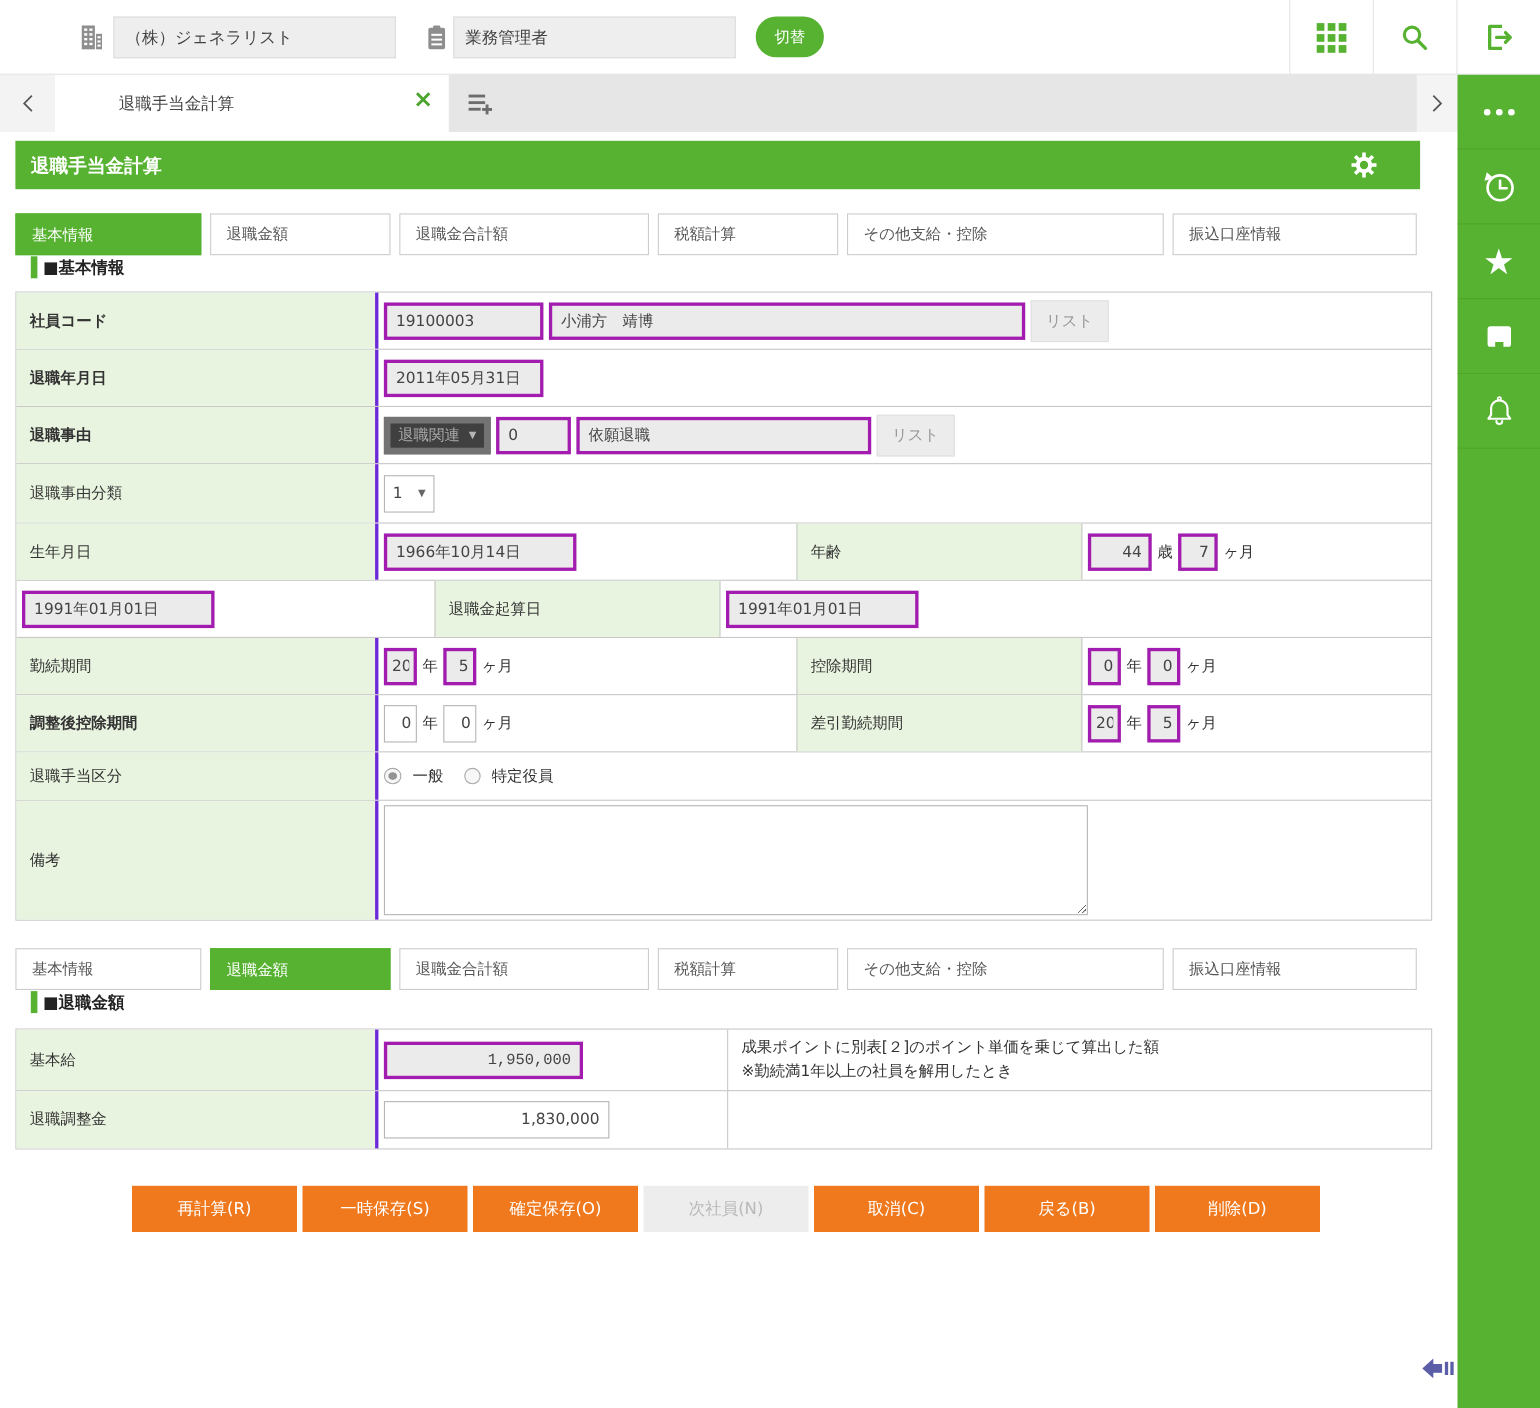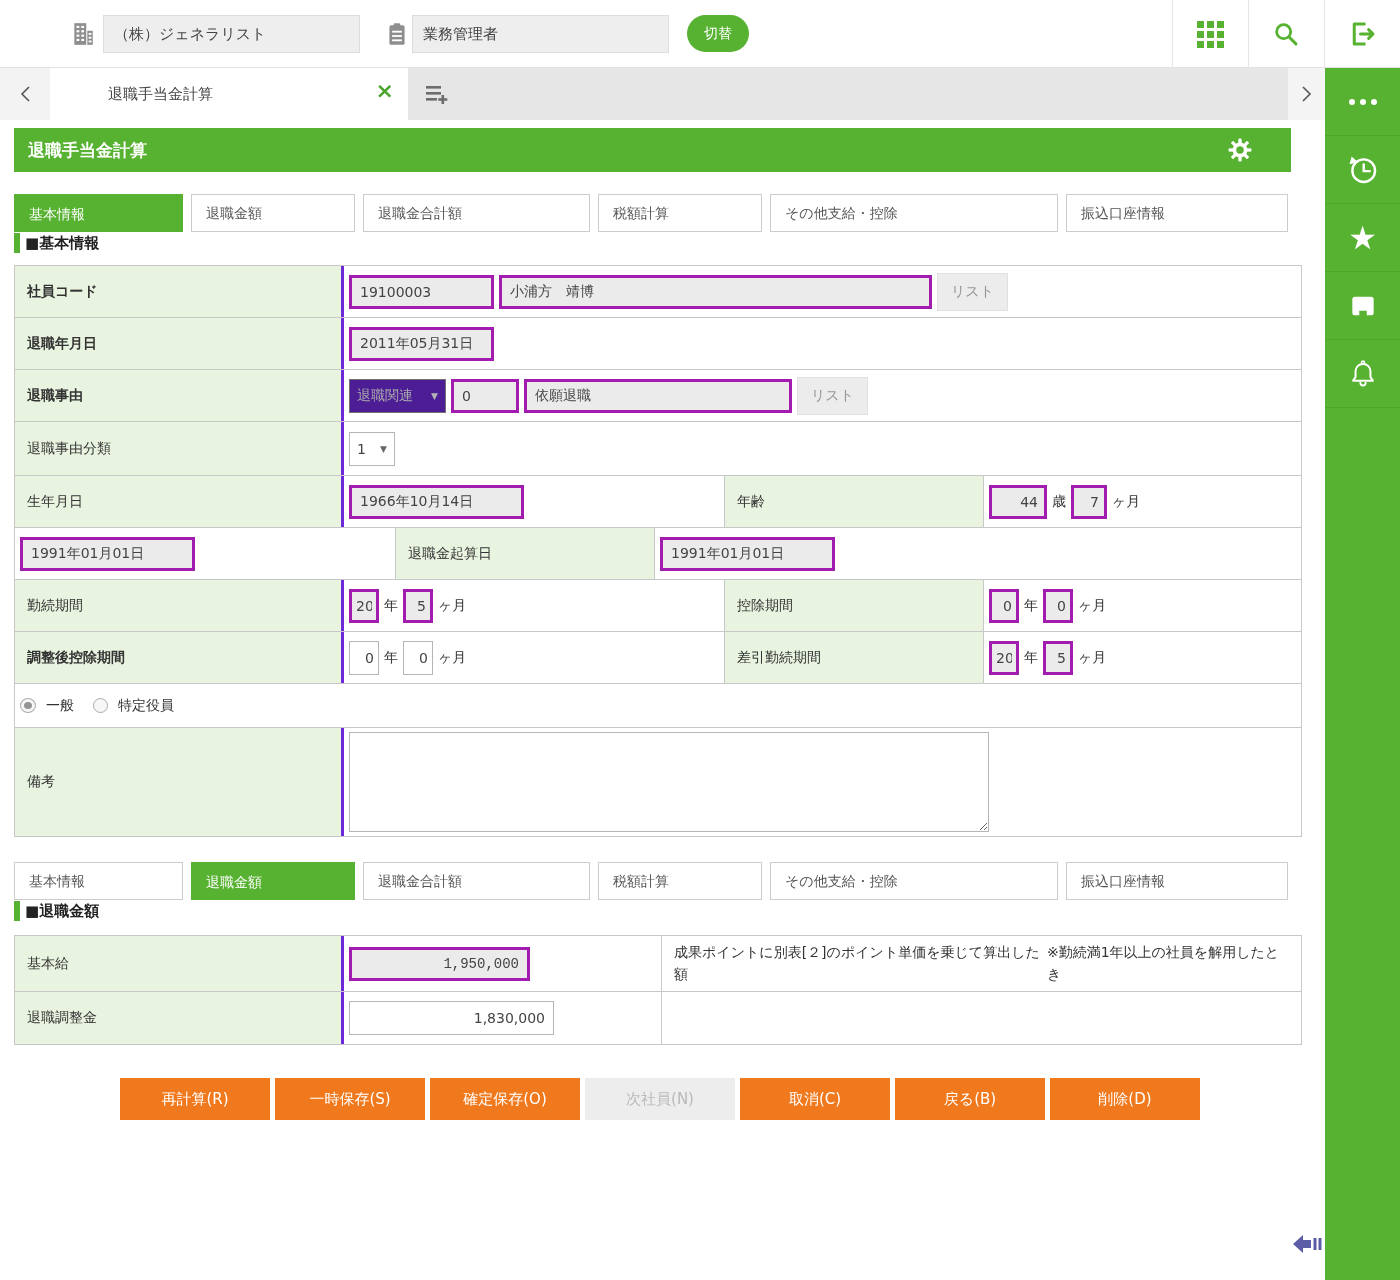--- a/index.html
+++ b/index.html
@@ -29,21 +29,21 @@
   .title-bar { position:absolute; left:14px; top:128px; width:1277px; height:44px; background:#56b230; display:flex; align-items:center; }
   .title-bar .pt { color:#fff; font-size:17px; font-weight:bold; margin-left:14px; }
   .gear { position:absolute; right:38px; top:9px; width:26px; height:26px; cursor:pointer; }
 
   
   .stabs { position:absolute; left:14px; height:38px; display:flex; gap:8px; }
   .stab { height:38px; line-height:36px; padding-left:14px; font-size:14px; color:#555; background:#fff; border:1px solid #ccc; cursor:pointer; }
   .stab.active { background:#56b230; color:#fff; border:1px solid #56b230; line-height:38px; }
   .w0{width:169px}.w1{width:164px}.w2{width:227px}.w3{width:164px}.w4{width:288px}.w5{width:222px}
 
-  .sec-head { position:absolute; left:14px; display:flex; align-items:center; }
+  .sec-head { position:absolute; left:28px; display:flex; align-items:center; }
   .sec-head .bar { width:6px; height:20px; background:#56b230; margin-right:5px; }
   .sec-head .txt { font-size:15px; font-weight:bold; color:#222; }
 
   
   .ftable { position:absolute; left:14px; width:1288px; border:1px solid #c8c8c8; background:#fff; }
   .frow { display:flex; border-bottom:1px solid #c8c8c8; }
   .frow:last-child { border-bottom:none; }
   .flabel { width:329px; flex:none; background:#e9f4e0; border-right:3px solid #6d28d9; padding:0 12px; display:flex; align-items:center; font-size:14px; color:#333; }
   .flabel.b { font-weight:bold; }
   .fval { flex:1; display:flex; align-items:center; padding:0 5px; gap:5px; font-size:14px; }
@@ -53,32 +53,32 @@
   .inp { height:34px; background:#ebebeb; border:3px solid #a21caf; font-size:14px; color:#444; padding:0 8px; font-family:inherit; }
   .inp.white { background:#fff; border:1px solid #b5b5b5; }
   .inp.right { text-align:right; }
   .num { width:30px; padding:0 4px; text-align:right; }
   .num-wide { width:58px; padding:0 6px; text-align:right; }
   .num-mid { width:36px; padding:0 5px; text-align:right; }
   .unit { color:#333; }
 
   .sel { height:34px; background:#fff; border:1px solid #b5b5b5; display:flex; align-items:center; justify-content:space-between; padding:0 7px; font-size:14px; color:#444; cursor:pointer; }
   .sel .caret { font-size:9px; color:#666; margin-left:8px; }
-  .sel.disabled { background:#4c1d95; border:1px solid #737373; color:#ababab; cursor:default; }
+  .sel.disabled { background:#404040; border:6px solid #737373; color:#ababab; cursor:default; }
   .sel.disabled .caret { color:#b5b5b5; }
 
   .list-btn { height:38px; padding:0 13px; background:#ececec; border:1px solid #e0e0e0; color:#969696; font-size:14px; font-family:inherit; cursor:pointer; }
 
   .radio { width:15px; height:15px; border-radius:50%; border:1px solid #ababab; background:#f7f7f7; display:inline-block; position:relative; flex:none; }
   .radio.sel::after { content:''; position:absolute; left:3px; top:3px; right:3px; bottom:3px; border-radius:50%; background:#949494; }
   .rlabel { margin:0 14px 0 5px; }
 
   .note-area { width:640px; height:100px; border:1px solid #b5b5b5; resize:both; font-family:inherit; font-size:14px; padding:6px 8px; margin:4px 0; }
 
-  .desc-cell { flex:1; border-left:1px solid #c8c8c8; padding:6px 12px; font-size:14px; color:#333; line-height:1.55; display:flex; flex-direction:row; justify-content:center; }
+  .desc-cell { flex:1; border-left:1px solid #c8c8c8; padding:6px 12px; font-size:14px; color:#333; line-height:1.55; display:flex; flex-direction:column; justify-content:center; }
 
   
   .actions { position:absolute; left:120px; top:1078px; display:flex; gap:5px; }
   .abtn { width:150px; height:42px; background:#f0791d; color:#fff; border:none; font-size:15px; font-family:inherit; cursor:pointer; }
   .abtn.disabled { background:#ededed; color:#b9b9b9; cursor:default; }
 
   
   .sidebar { position:absolute; left:1325px; top:68px; width:75px; height:1212px; background:#56b230; }
   .sb-cell { height:68px; display:flex; align-items:center; justify-content:center; border-bottom:1px solid rgba(0,0,0,0.07); cursor:pointer; }
   .dots { display:flex; gap:5px; }
@@ -299,20 +299,21 @@
     <div class="fl2">差引勤続期間</div>
     <div class="fval">
       <input class="inp num" readonly="" value="20" style="">
       <span class="unit">年</span>
       <input class="inp num" readonly="" value="5" style="">
       <span class="unit">ヶ月</span>
     </div>
   </div>
 
   <div class="frow" style="height:44px">
+    <div class="flabel">退職手当区分</div>
     <div class="fval">
       <span class="radio sel"></span>
       <span class="rlabel">一般</span>
       <span class="radio"></span>
       <span class="rlabel">特定役員</span>
     </div>
   </div>
 
   <div class="frow" style="height:108px">
     <div class="flabel">備考</div>

